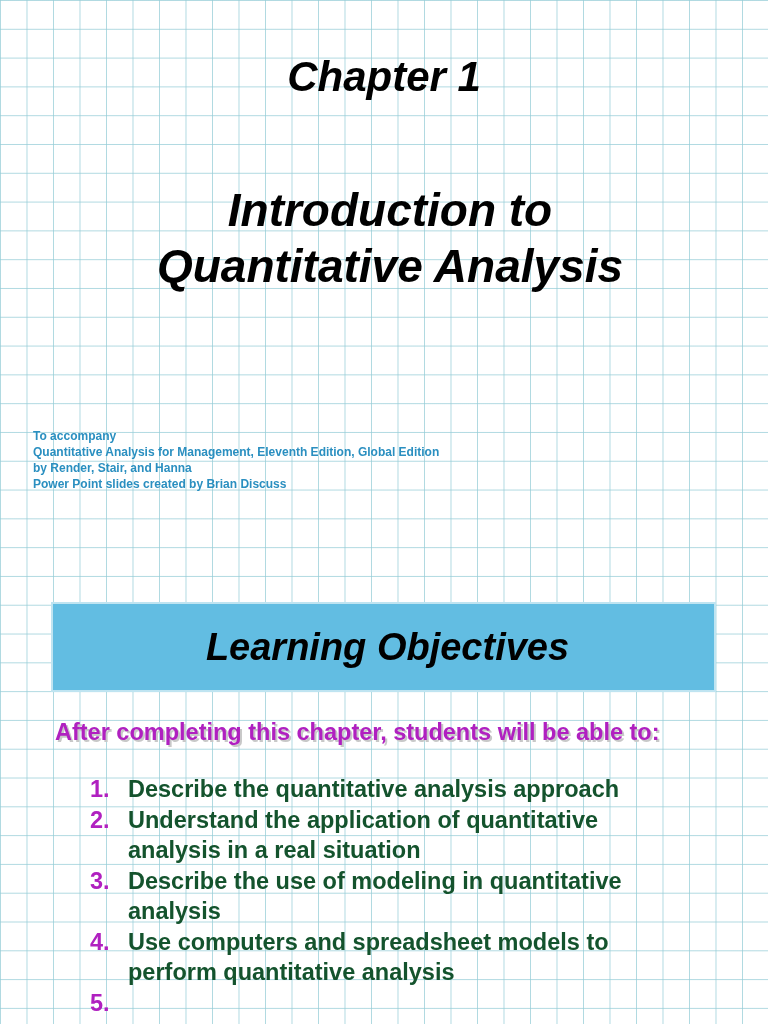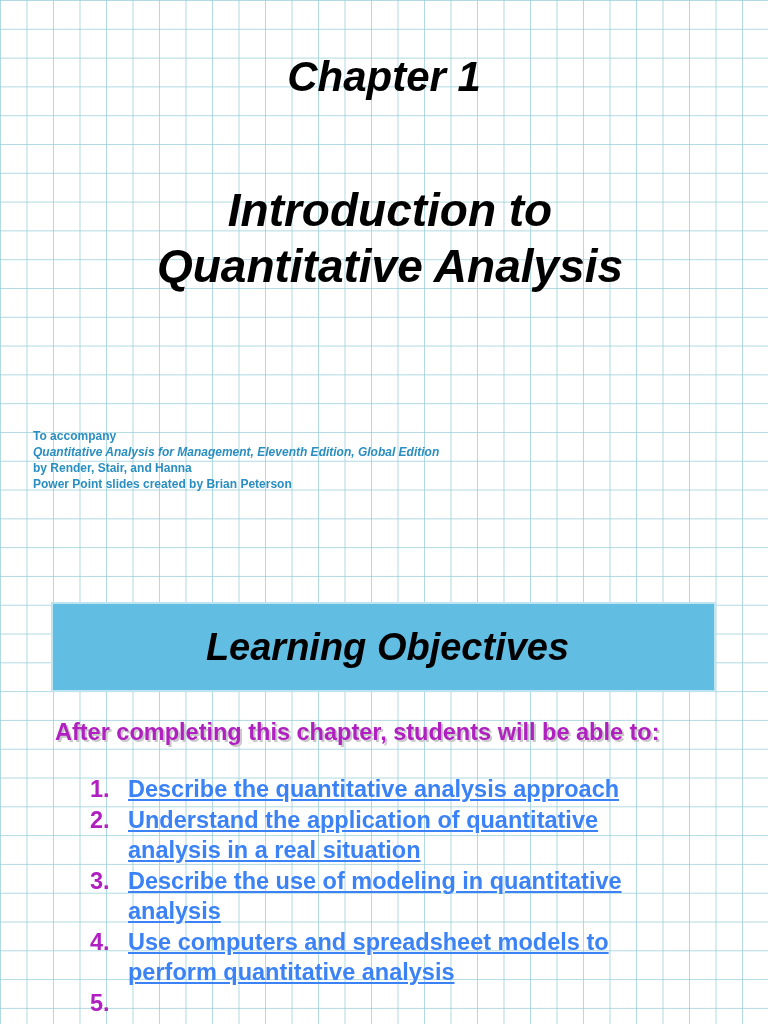--- a/index.html
+++ b/index.html
@@ -55,21 +55,21 @@
     .citation {
       position: absolute;
       left: 33px;
       top: 428px;
       font-size: 12px;
       font-weight: bold;
       color: #2a8fc0;
       line-height: 16px;
     }
     .citation .line { display: block; white-space: nowrap; }
-    .citation .italic { font-style: italic; }
+    .citation .italic { }
 
     .banner {
       position: absolute;
       left: 53px;
       top: 604px;
       width: 661px;
       height: 86px;
       background: #62bde2;
       box-shadow: 0 0 0 2px #bfe4f1;
       display: flex;
@@ -111,43 +111,42 @@
       line-height: 30.5px;
       margin-bottom: 0;
     }
     .objective .num {
       width: 38px;
       flex: 0 0 38px;
       color: #b020c0;
       font-weight: bold;
     }
     .objective .text {
-      color: #3b82f6;
+      color: #14532d;
       font-weight: bold;
       width: 560px;
-      text-decoration: underline;
     }
   </style>
 </head>
 <body>
 
 <div class="page">
 
   <h1 class="chapter-title">Chapter 1</h1>
 
   <h2 class="main-title">
     <span>Introduction to</span>
     <span>Quantitative Analysis</span>
   </h2>
 
   <div class="citation">
     <span class="line">To accompany</span>
     <span class="line italic">Quantitative Analysis for Management, Eleventh Edition, Global Edition</span>
     <span class="line">by Render, Stair, and Hanna</span>
-    <span class="line">Power Point slides created by Brian Peterson</span>
+    <span class="line">Power Point slides created by Brian Discuss</span>
   </div>
 
   <div class="banner">
     <h2 class="banner-title">Learning Objectives</h2>
   </div>
 
   <p class="subtitle">After completing this chapter, students will be able to:</p>
 
   <ol class="objectives">
     <li class="objective">

